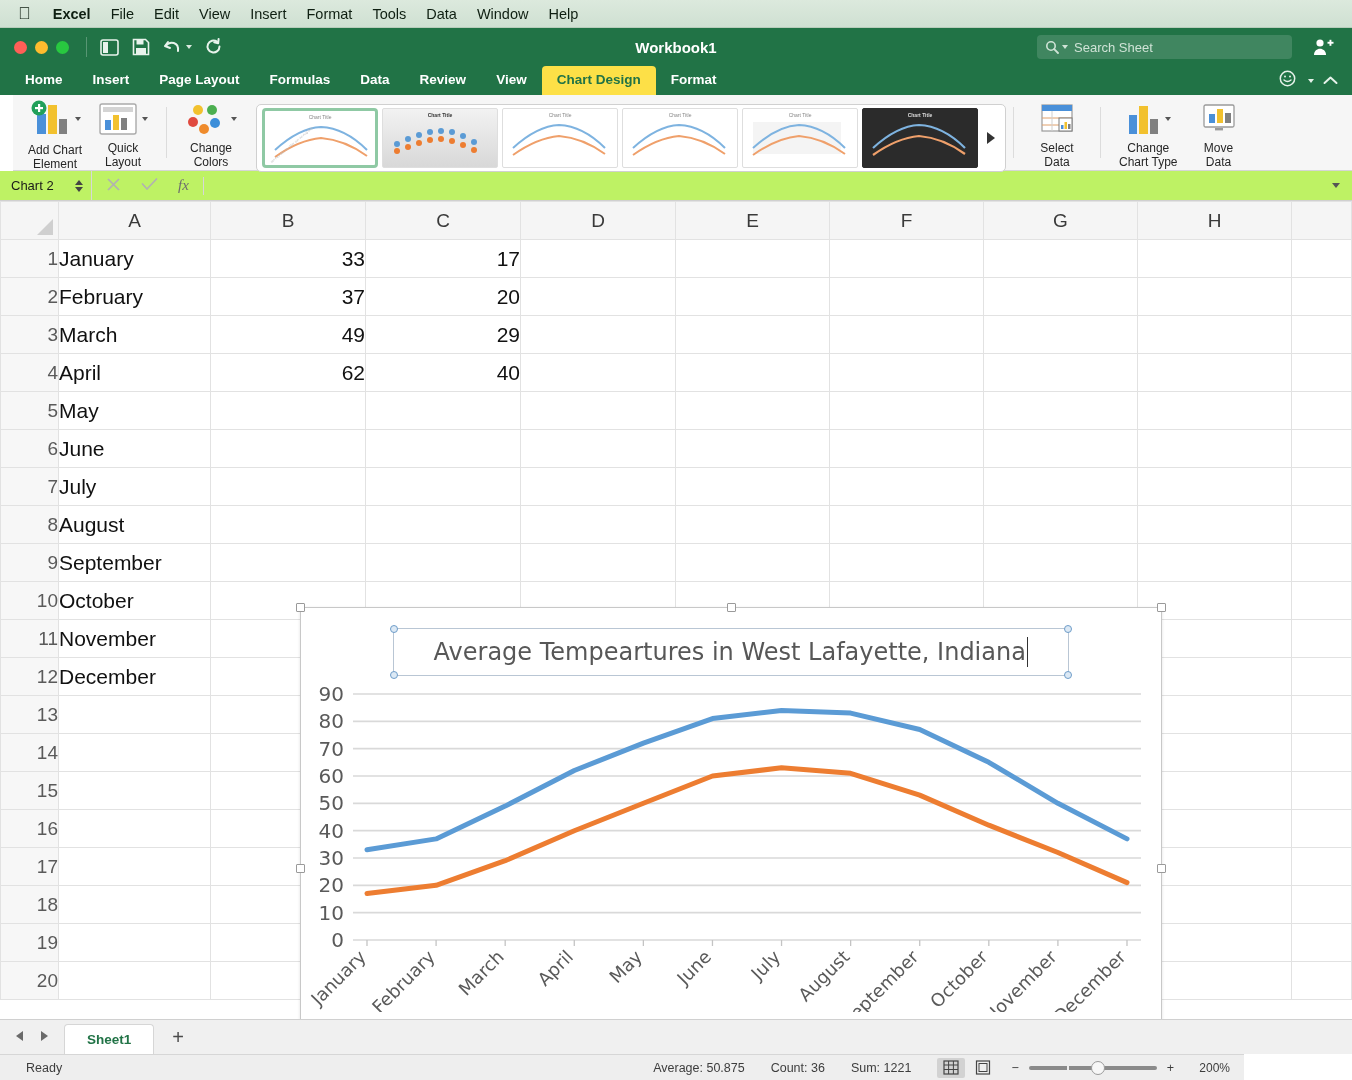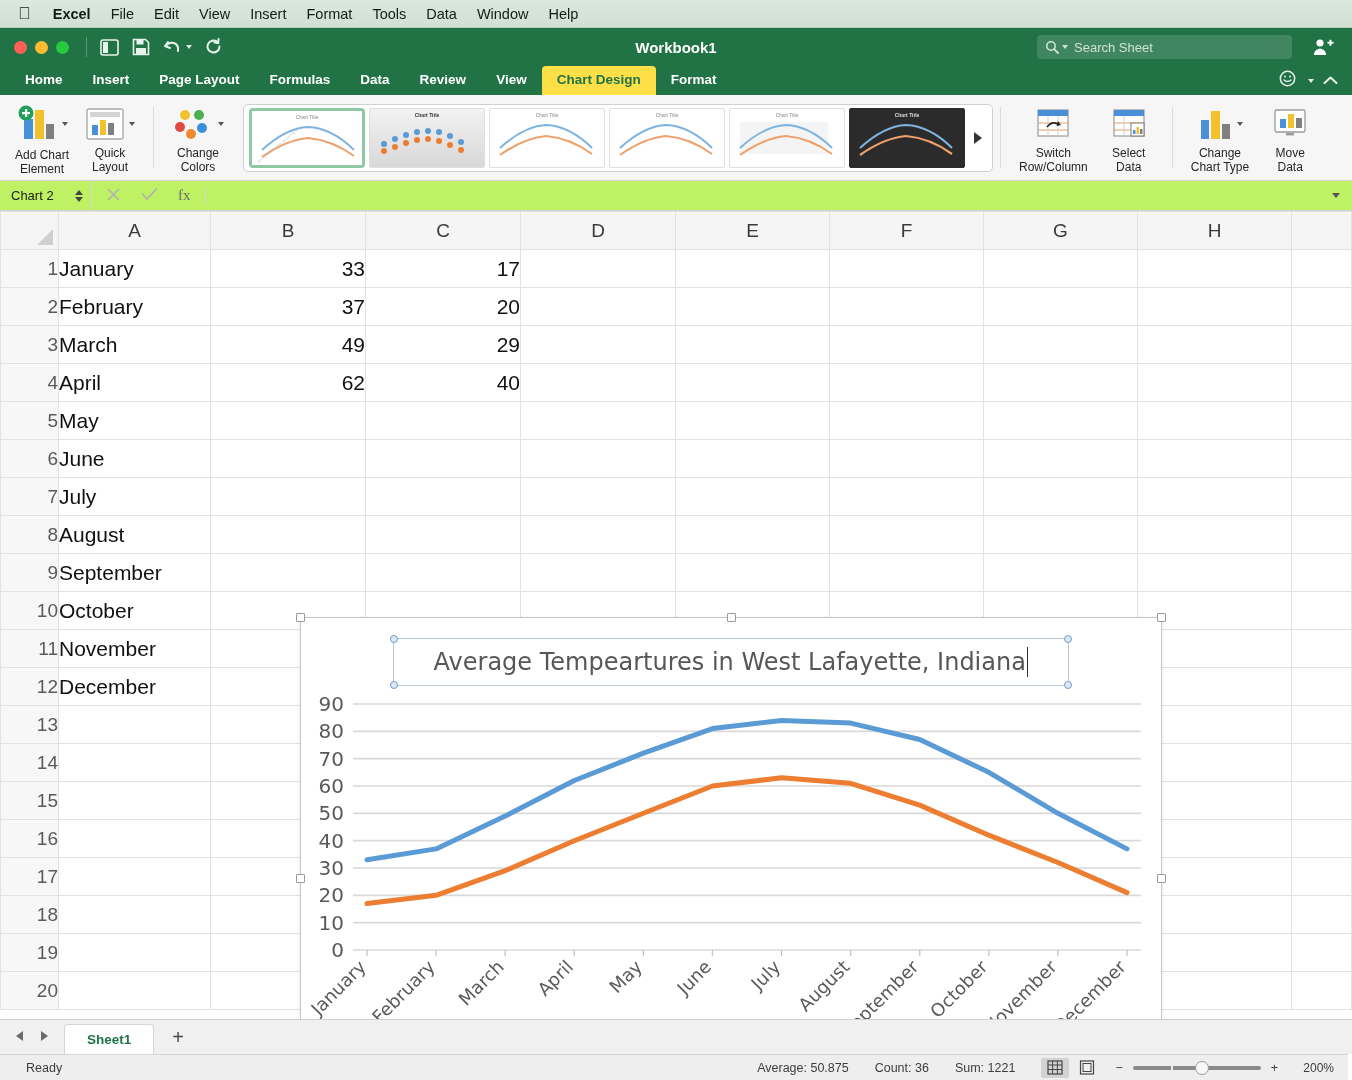--- a/index.html
+++ b/index.html
@@ -84,25 +84,26 @@
     padding: 5px 15px 6px 15px;
     border-radius: 4px 4px 0 0;
     line-height: 1.3;
   }
   .rtab.active { background: #fde047; color: #217346; }
   .ribbon-right { position: absolute; right: 14px; bottom: 4px; display: flex; align-items: center; gap: 9px; color: #e6f2ea; }
   .ribbon-right .caret-sm { border-top-color:#e6f2ea; }
 
   
   .ribbon {
-    height: 86px;
+    height: 76px;
     background: #f6f6f6;
     border-bottom: 1px solid #d5d5d5;
     display: flex; align-items: stretch;
     position: relative;
+    margin-left: 13px;
   }
   .rgroup { display: flex; align-items: center; padding: 0 7px; }
   .rsep { width: 1px; background: #dcdcdc; margin: 12px 3px; }
   .rbtn {
     display: flex; flex-direction: column; align-items: center;
     justify-content: flex-start;
     padding: 6px 8px 0 8px; min-width: 66px;
     cursor: default;
   }
   .rbtn .lbl {
@@ -150,21 +151,21 @@
   .namebox {
     width: 92px; height: 100%; display: flex; align-items: center;
     padding-left: 11px; font-size: 13px; color: #1a1a1a;
     border-right: 1px solid #d7d7d7;
     position: relative;
   }
   .spinner { position: absolute; right: 8px; display: flex; flex-direction: column; gap: 2px; }
   .sp-up { width:0;height:0;border-left:4px solid transparent;border-right:4px solid transparent;border-bottom:5px solid #444; }
   .sp-dn { width:0;height:0;border-left:4px solid transparent;border-right:4px solid transparent;border-top:5px solid #444; }
   .fbicons { display: flex; align-items: center; gap: 20px; padding: 0 14px; color: #b2b2b2; font-size: 15px; }
-  .fbicons .fx { font-family: "Liberation Serif", serif; color: #6d6d6d; font-size: 15px; }
+  .fbicons .fx { font-style: italic; font-family: "Liberation Serif", serif; color: #6d6d6d; font-size: 15px; }
   .fbinput { flex: 1; border-left: 1px solid #d7d7d7; height: 18px; }
   .fbcaret {
     width:0;height:0;border-left:4.5px solid transparent;border-right:4.5px solid transparent;
     border-top:5.5px solid #555; margin-right:12px;
   }
 
   
   .gridwrap { position: relative; height: 800px; background:#fff; }
   table.grid { border-collapse: collapse; table-layout: fixed; width: 1352px; }
   table.grid th, table.grid td { border: 1px solid #e2e2e2; padding: 0; }
@@ -240,21 +241,21 @@
   .navarrows { display: flex; gap: 14px; align-items: center; margin-right: 14px; color: #6a6a6a; }
   .stab {
     background: #fff; border: 1px solid #d6d6d6; border-bottom: none;
     padding: 7px 22px; font-size: 13.5px; color: #217346; font-weight: bold;
     border-radius: 4px 4px 0 0; margin-top: 4px;
   }
   .plusbtn { font-size: 20px; color: #4a4a4a; margin-left: 18px; line-height: 1; }
 
   
   .statusbar {
-    position: absolute; left: 0; bottom: 0; width: 1348px; height: 26px;
+    position: absolute; left: 0; bottom: 0; width: 1244px; height: 26px;
     background: #eeeeee; border-top: 1px solid #d6d6d6;
     display: flex; align-items: center;
     font-size: 12.5px; color: #3d3d3d;
   }
   .status-ready { padding-left: 26px; }
   .status-right { margin-left: auto; display: flex; align-items: center; gap: 0; padding-right: 14px; }
   .stat-item { margin-right: 26px; white-space: nowrap; }
   .viewbtn {
     width: 28px; height: 20px; display: flex; align-items: center; justify-content: center;
     margin-right: 4px;
@@ -493,36 +494,20 @@
     <div class="gmore">
       <svg width="12" height="14" viewBox="0 0 12 14">
           <path d="M2 1 L10 7 L2 13 Z" fill="#333"></path>
         </svg>
     </div>
   </div>
 
   <div class="rsep"></div>
 
   <div class="rgroup">
-    <div class="rbtn">
-      <div class="iconrow">
-        <svg width="38" height="34" viewBox="0 0 38 34">
-          <rect x="4" y="3" width="30" height="26" fill="#fff" stroke="#9a9a9a" stroke-width="1.2"></rect>
-          <rect x="4" y="3" width="30" height="6" fill="#4a90d9"></rect>
-          <line x1="4" y1="16" x2="34" y2="16" stroke="#e0a06a" stroke-width="1"></line>
-          <line x1="4" y1="23" x2="34" y2="23" stroke="#e0a06a" stroke-width="1"></line>
-          <line x1="14" y1="9" x2="14" y2="29" stroke="#cfcfcf" stroke-width="1"></line>
-          <line x1="24" y1="9" x2="24" y2="29" stroke="#cfcfcf" stroke-width="1"></line>
-          <path d="M13 20 q6-7 12-2" fill="none" stroke="#222" stroke-width="1.6"></path>
-          <path d="M24 14 l3 4 l-4.5 1z" fill="#222"></path>
-        </svg>
-      </div>
-      <div class="lbl">Switch
-Row/Column</div>
-    </div>
     <div class="rbtn">
       <div class="iconrow">
         <svg width="38" height="34" viewBox="0 0 38 34">
           <rect x="4" y="3" width="30" height="26" fill="#fff" stroke="#9a9a9a" stroke-width="1.2"></rect>
           <rect x="4" y="3" width="30" height="6" fill="#4a90d9"></rect>
           <line x1="4" y1="16" x2="34" y2="16" stroke="#e0a06a" stroke-width="1"></line>
           <line x1="4" y1="23" x2="34" y2="23" stroke="#e0a06a" stroke-width="1"></line>
           <line x1="14" y1="9" x2="14" y2="29" stroke="#cfcfcf" stroke-width="1"></line>
           <rect x="21" y="16" width="13" height="13" fill="#fff" stroke="#7a7a7a" stroke-width="1"></rect>
           <rect x="23" y="23" width="2.5" height="4" fill="#4a90d9"></rect>

